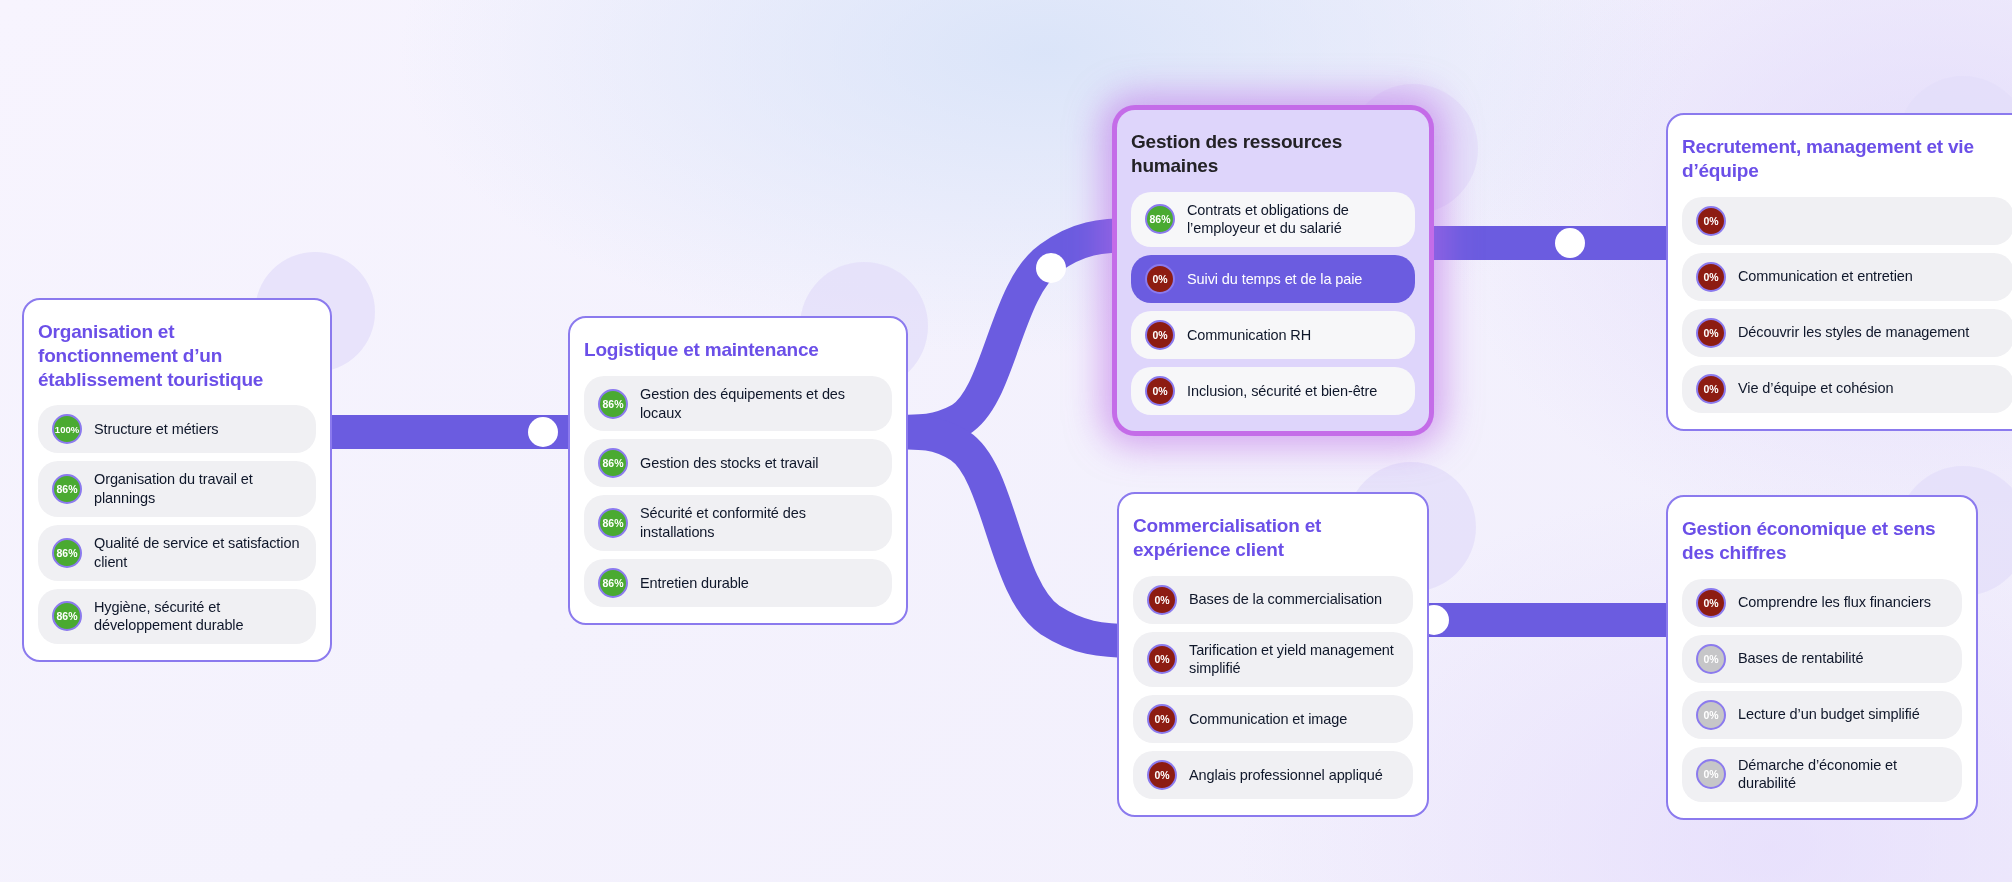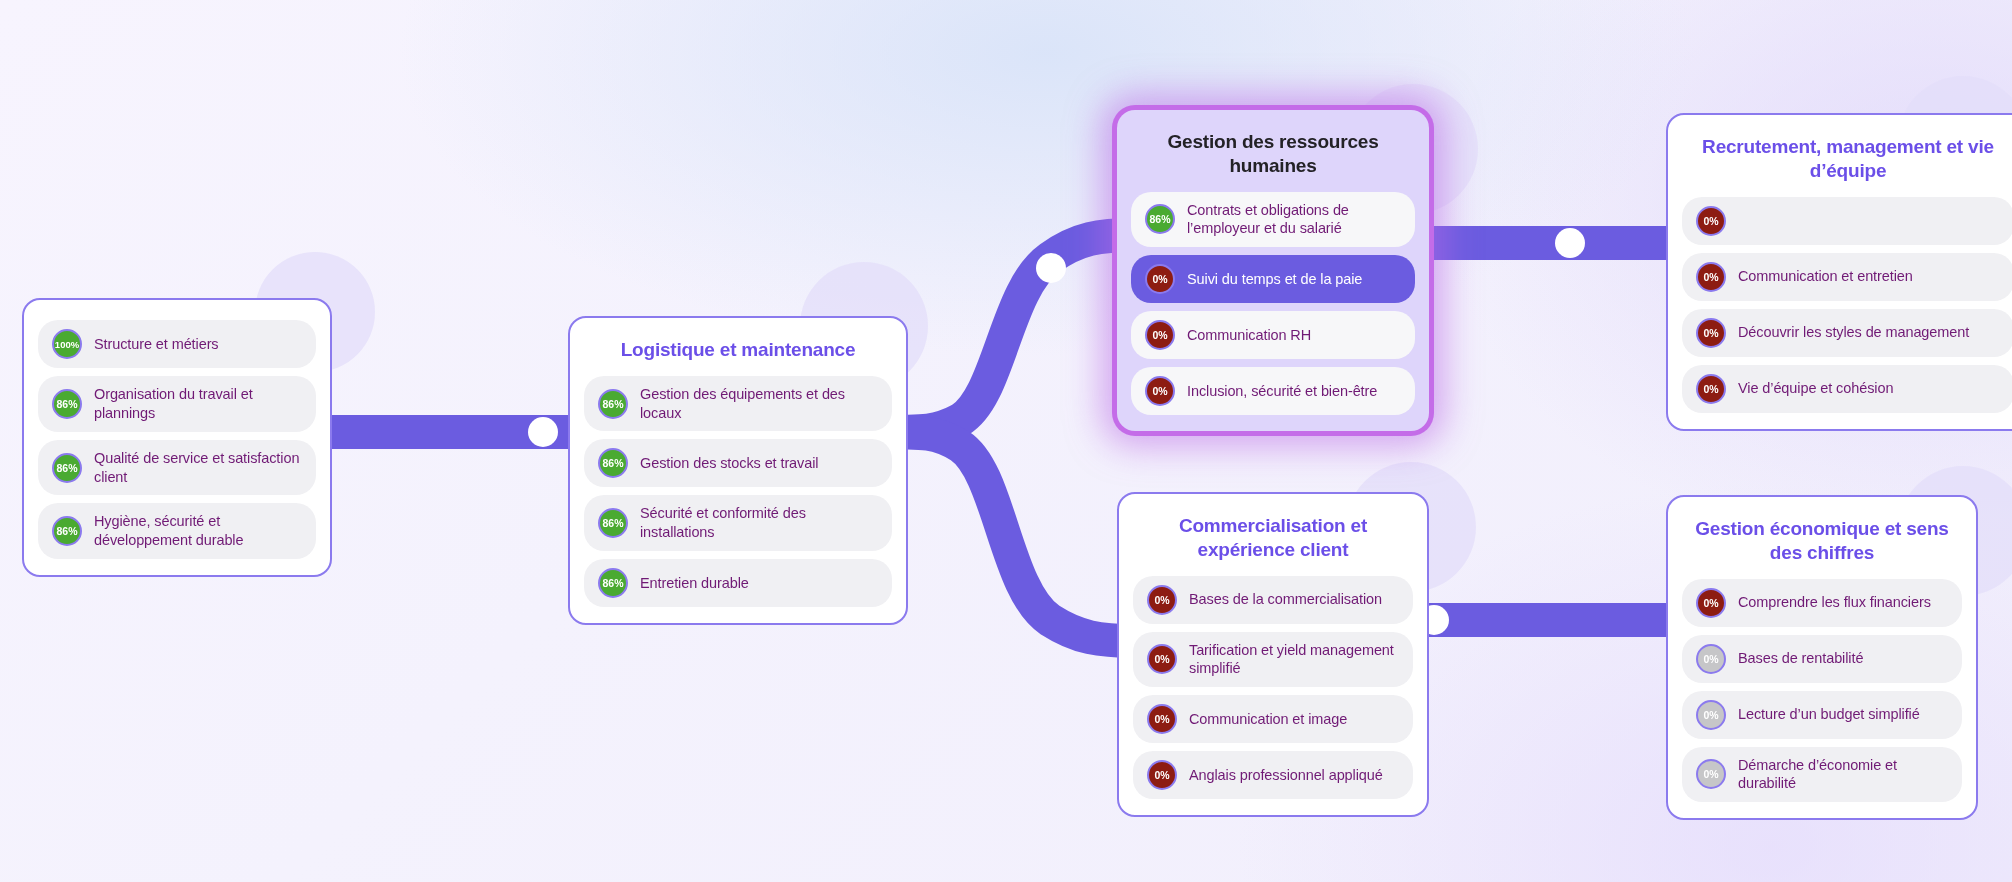--- a/index.html
+++ b/index.html
@@ -35,40 +35,39 @@
     background: #ffffff;
     border: 2px solid #8b7aee;
     border-radius: 18px;
     padding: 20px 14px 16px;
   }
   .card-title {
     color: #6b4fe8;
     font-weight: bold;
     font-size: 19px;
     line-height: 1.25;
-    text-align: center;
     letter-spacing: -0.2px;
     margin-bottom: 14px;
     position: relative; z-index: 2;
   }
   .rows { display: flex; flex-direction: column; gap: 8px; position: relative; z-index: 2; }
 
   .row {
     display: flex;
     align-items: center;
     gap: 12px;
     background: #f0f0f3;
     border-radius: 20px;
     padding: 9px 14px;
     min-height: 44px;
   }
   .row-label {
     font-size: 14.5px;
     line-height: 1.3;
-    color: #701a75;
+    color: #0f172a;
     letter-spacing: -0.1px;
   }
 
   .badge {
     flex: 0 0 auto;
     width: 30px; height: 30px;
     border-radius: 50%;
     display: flex; align-items: center; justify-content: center;
     font-size: 10.5px; font-weight: bold; color: #ffffff;
     border: 2px solid #8b7aee;
@@ -128,20 +127,21 @@
       <circle cx="543" cy="432" r="15"></circle>
       <circle cx="1051" cy="268" r="15"></circle>
       <circle cx="890" cy="432" r="15"></circle>
       <circle cx="1570" cy="243" r="15"></circle>
       <circle cx="1434" cy="620" r="15"></circle>
     </g>
   </svg>
 
   <div id="cards-root">
       <div class="card" id="card-organisation">
+        <div class="card-title">Organisation et fonctionnement d’un établissement touristique</div>
         <div class="rows">
           <div class="row">
             <div class="badge green b100">100%</div>
             <div class="row-label">Structure et métiers</div>
           </div>
           <div class="row">
             <div class="badge green">86%</div>
             <div class="row-label">Organisation du travail et plannings</div>
           </div>
           <div class="row">

